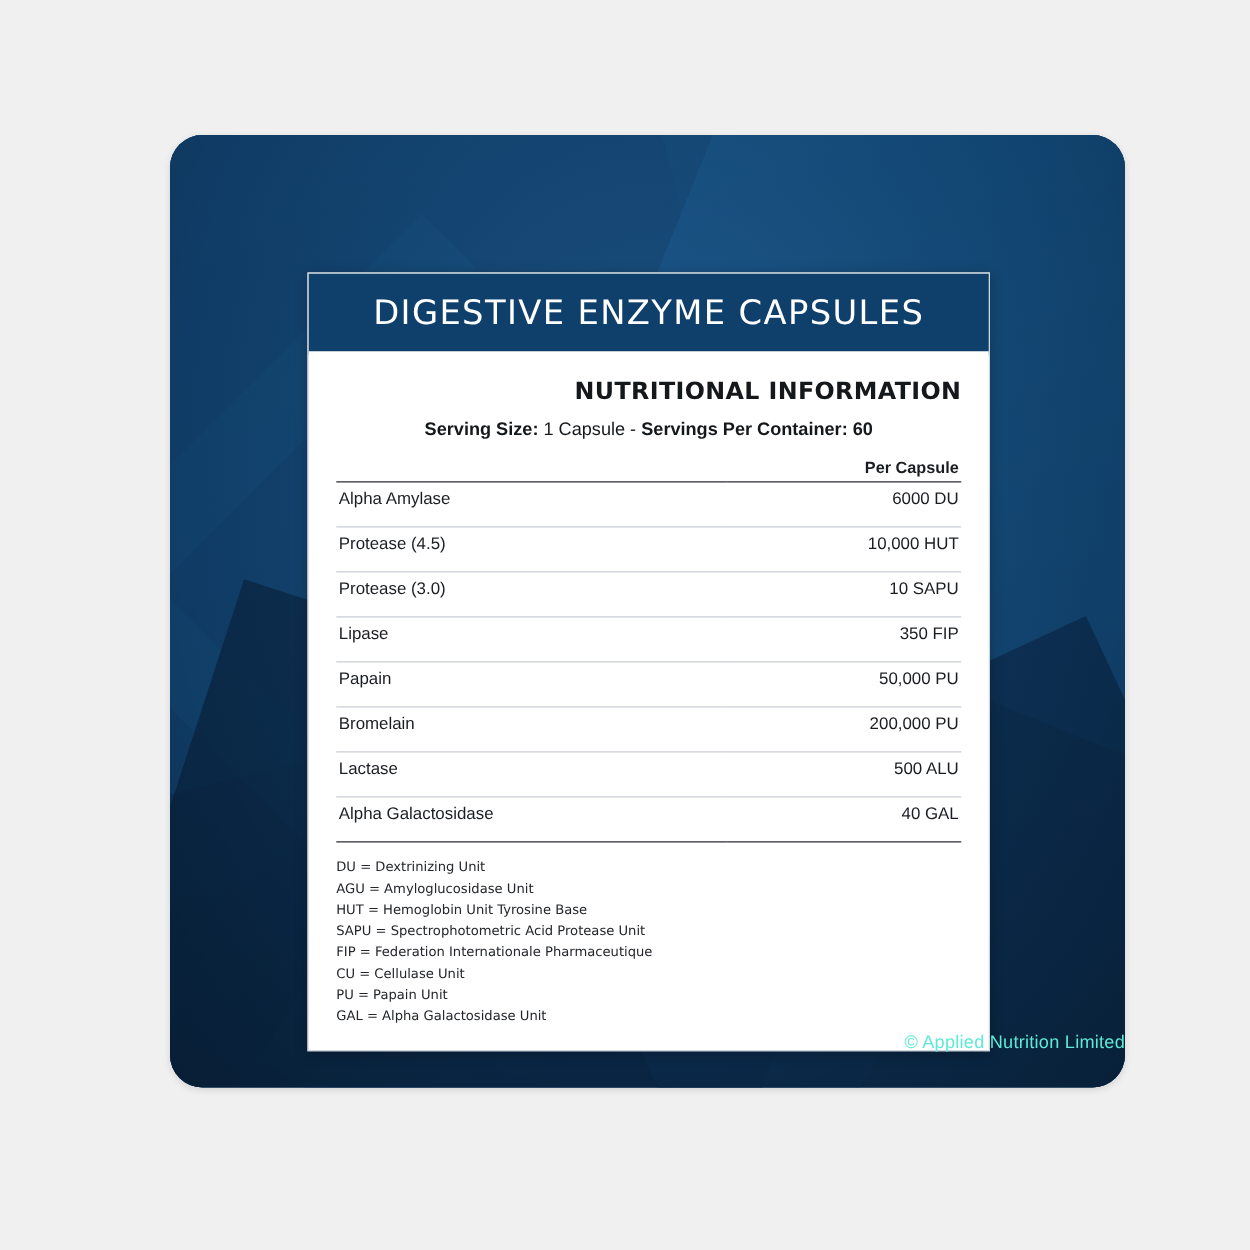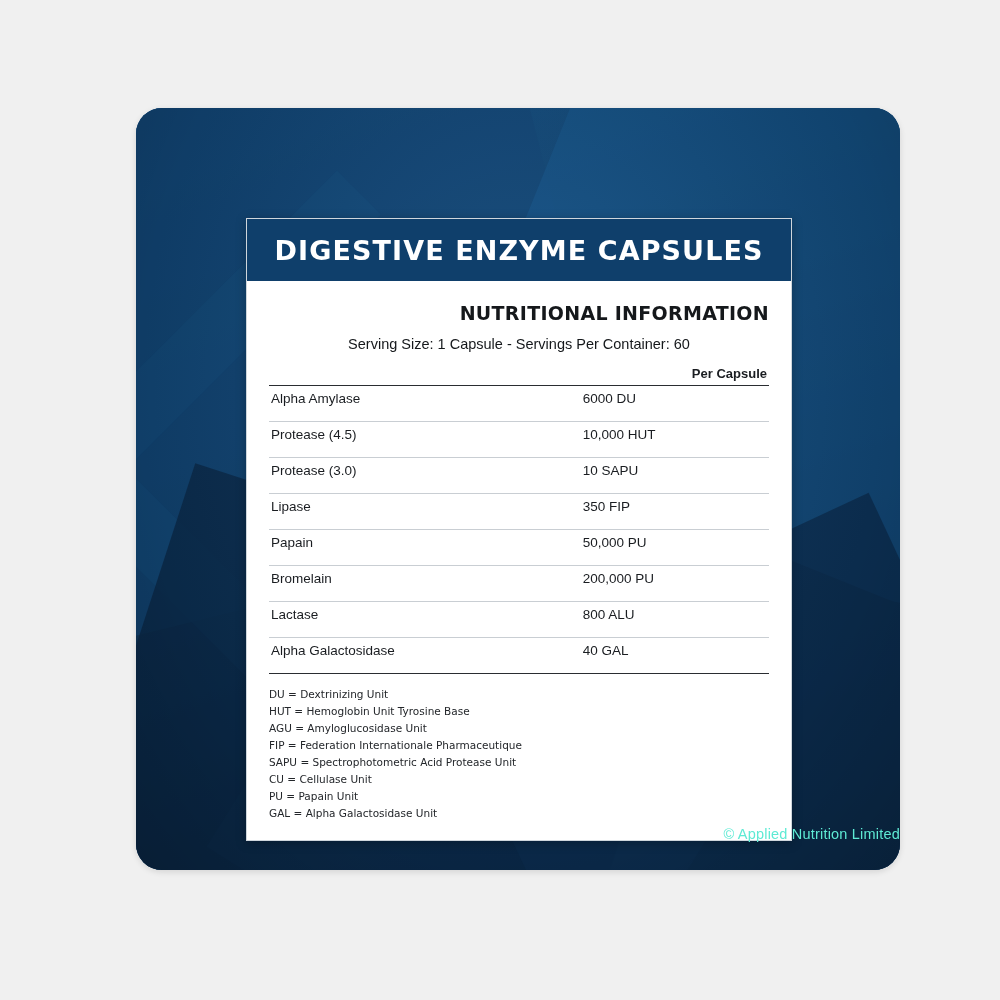--- a/index.html
+++ b/index.html
@@ -118,21 +118,21 @@
   }
   .label-header {
     background: #0f3f6b;
     padding: 16px 10px 15px;
     text-align: center;
     border-bottom: 3px solid #ffffff;
   }
   .label-title {
     color: #ffffff;
     font-size: 27px;
-    font-weight: bold;
+    font-weight: normal;
     letter-spacing: 1.1px;
     font-family: "DejaVu Sans", sans-serif;
     text-transform: uppercase;
   }
   .label-body {
     padding: 16px 22px 18px;
   }
   .nutri-heading {
     text-align: right;
     font-size: 19px;
@@ -141,21 +141,21 @@
     letter-spacing: .3px;
     margin: 2px 0 12px;
     font-family: "DejaVu Sans", sans-serif;
   }
   .serving-line {
     text-align: center;
     font-size: 14.5px;
     color: #15181b;
     margin-bottom: 14px;
   }
-  .serving-line .b { font-weight: normal; }
+  .serving-line .b { font-weight: bold; }
 
   table.nutri-table {
     width: 100%;
     border-collapse: collapse;
     font-size: 13.5px;
     color: #1a1d21;
     margin-top: 11px;
   }
   table.nutri-table th.col-head {
     text-align: right;
@@ -168,20 +168,21 @@
     border-bottom: 1.5px solid #2a2d31;
   }
   table.nutri-table td {
     padding: 5px 2px 15px 2px;
     border-bottom: 1px solid #c9ced3;
   }
   table.nutri-table tr:last-child td {
     border-bottom: 1.5px solid #2a2d31;
   }
   td.amount {
+    text-align: right;
     white-space: nowrap;
   }
 
   .footnotes {
     margin-top: 12px;
     font-size: 10.5px;
     line-height: 1.62;
     color: #23262a;
     font-weight: normal;
     font-family: "DejaVu Sans", sans-serif;
@@ -258,35 +259,35 @@
             <tr>
               <td>Papain</td>
               <td class="amount">50,000 PU</td>
             </tr>
             <tr>
               <td>Bromelain</td>
               <td class="amount">200,000 PU</td>
             </tr>
             <tr>
               <td>Lactase</td>
-              <td class="amount">800 ALU</td>
+              <td class="amount">500 ALU</td>
             </tr>
             <tr>
               <td>Alpha Galactosidase</td>
               <td class="amount">40 GAL</td>
             </tr>
           </tbody>
         </table>
 
         <div class="footnotes">
           <div>DU = Dextrinizing Unit</div>
+          <div>AGU = Amyloglucosidase Unit</div>
           <div>HUT = Hemoglobin Unit Tyrosine Base</div>
-          <div>AGU = Amyloglucosidase Unit</div>
+          <div>SAPU = Spectrophotometric Acid Protease Unit</div>
           <div>FIP = Federation Internationale Pharmaceutique</div>
-          <div>SAPU = Spectrophotometric Acid Protease Unit</div>
           <div>CU = Cellulase Unit</div>
           <div>PU = Papain Unit</div>
           <div>GAL = Alpha Galactosidase Unit</div>
         </div>
 
       </div>
     </div>
 
     <div class="copyright">© Applied Nutrition Limited</div>
   </div>

